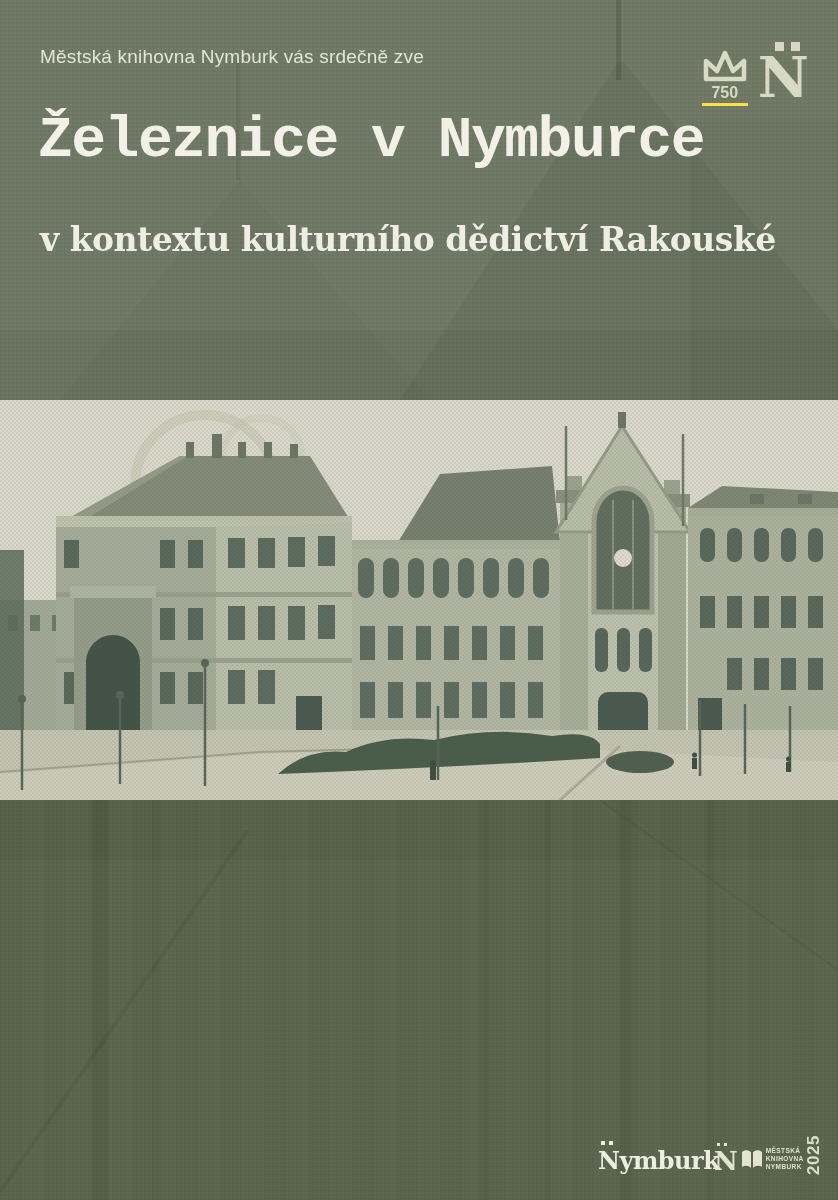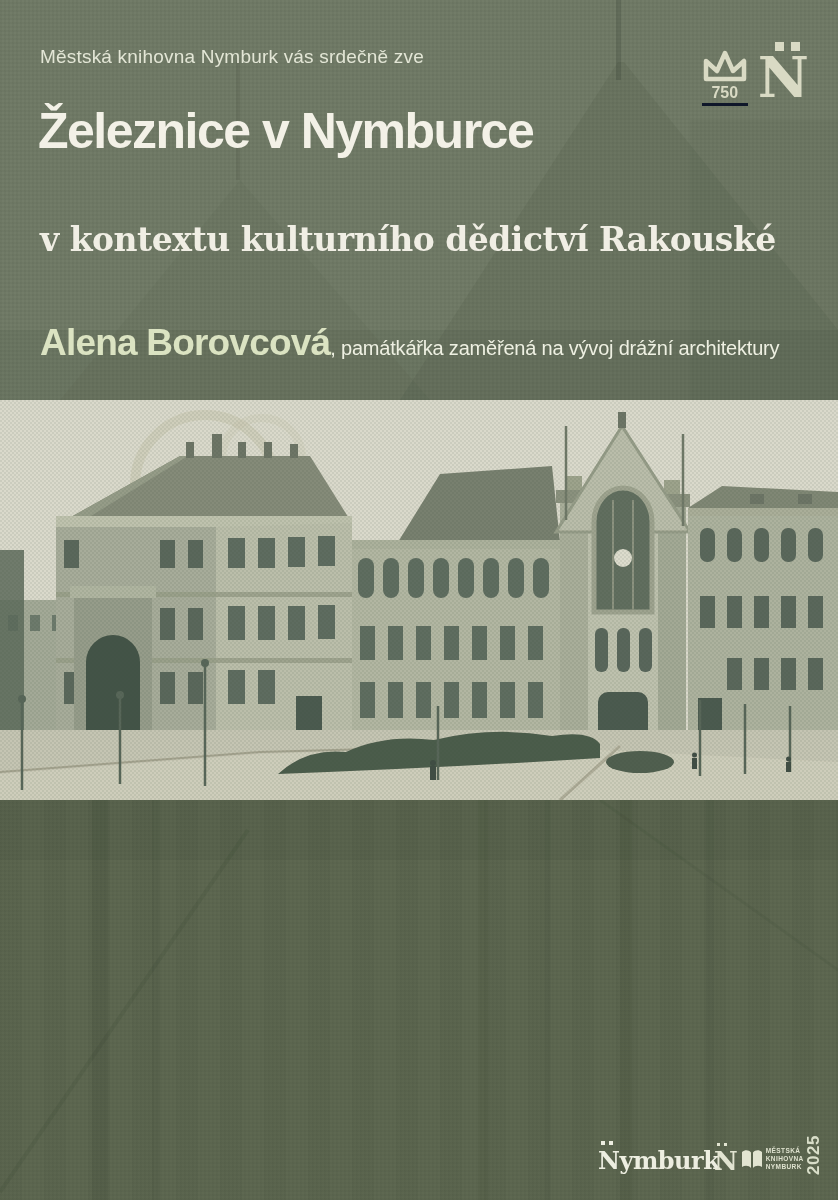--- a/index.html
+++ b/index.html
@@ -14,28 +14,28 @@
   .footer{position:absolute;left:0;top:800px;width:838px;height:400px;background:#5e6851;}
   .footer::after{content:"";position:absolute;inset:0;pointer-events:none;z-index:2;
     background-image:repeating-linear-gradient(90deg, rgba(30,40,28,.04) 0 22px, transparent 22px 44px);}
   .ghost{position:absolute;left:0;top:0;z-index:1;pointer-events:none;}
   .z{position:absolute;z-index:3;}
 
   .invite{left:40px;top:46px;font-size:19px;color:#e3e6d6;letter-spacing:.2px;}
   .logo-top{top:42px;right:30px;display:flex;align-items:flex-start;gap:9px;}
   .crown-block{display:flex;flex-direction:column;align-items:center;margin-top:7px;}
   .anniv{font-size:16px;font-weight:bold;color:#d9dac4;width:46px;text-align:center;
-    border-bottom:3px solid #0f172a;padding-bottom:1px;margin-top:1px;}
+    border-bottom:3px solid #fde047;padding-bottom:1px;margin-top:1px;}
   .monogram{position:relative;padding-top:13px;font-family:"DejaVu Serif",serif;
     font-weight:bold;font-size:56px;line-height:.82;color:#d9dac4;letter-spacing:-1px;}
   .monogram .d{position:absolute;width:9px;height:9px;background:#d9dac4;top:0;}
   .monogram .d1{left:17px;} .monogram .d2{left:33px;}
 
-  .title{left:38px;top:102px;font-family:Liberation Sans, sans-serif;font-weight:bold;
-    font-size:50px;color:#f3f1e7;letter-spacing:-1.5px;white-space:nowrap;}
+  .title{left:38px;top:108px;font-family:Liberation Mono, monospace;font-weight:bold;
+    font-size:58px;color:#f3f1e7;letter-spacing:-1.5px;white-space:nowrap;}
   .subtitle{left:40px;top:216px;font-family:"DejaVu Serif",serif;font-weight:bold;
     font-size:33px;line-height:47px;color:#f0eee4;letter-spacing:-.5px;}
   .speaker{left:40px;top:322px;display:flex;align-items:baseline;white-space:nowrap;}
   .speaker-name{font-size:37px;font-weight:bold;color:#dbe3c2;letter-spacing:-.8px;}
   .speaker-role{font-size:20px;color:#eef0e2;letter-spacing:-.2px;}
 
   .photo{position:absolute;left:0;top:400px;width:838px;height:400px;z-index:1;}
 
   .city-wordmark{left:598px;top:1146px;position:absolute;font-family:"DejaVu Serif",serif;
     font-weight:bold;font-size:24px;color:#edeee1;letter-spacing:-.5px;}
@@ -80,24 +80,20 @@
         <span>N</span>
       </div>
     </div>
 
     <div class="z title">Železnice v Nymburce</div>
 
     <div class="z subtitle">
       <div>v kontextu kulturního dědictví Rakouské</div>
     </div>
 
-    <div class="z speaker">
-      <span class="speaker-name">Alena Borovcová</span>
-      <span class="speaker-role">, památkářka zaměřená na vývoj drážní architektury</span>
-    </div>
   </div>
 
   <svg class="photo" width="838" height="400" viewBox="0 0 838 400">
     <defs>
       <pattern id="ht" width="4" height="4" patternUnits="userSpaceOnUse">
         <rect width="2" height="2" fill="#3b493c" opacity="0.09"></rect>
         <rect x="2" y="2" width="2" height="2" fill="#3b493c" opacity="0.09"></rect>
       </pattern>
     </defs>
 

